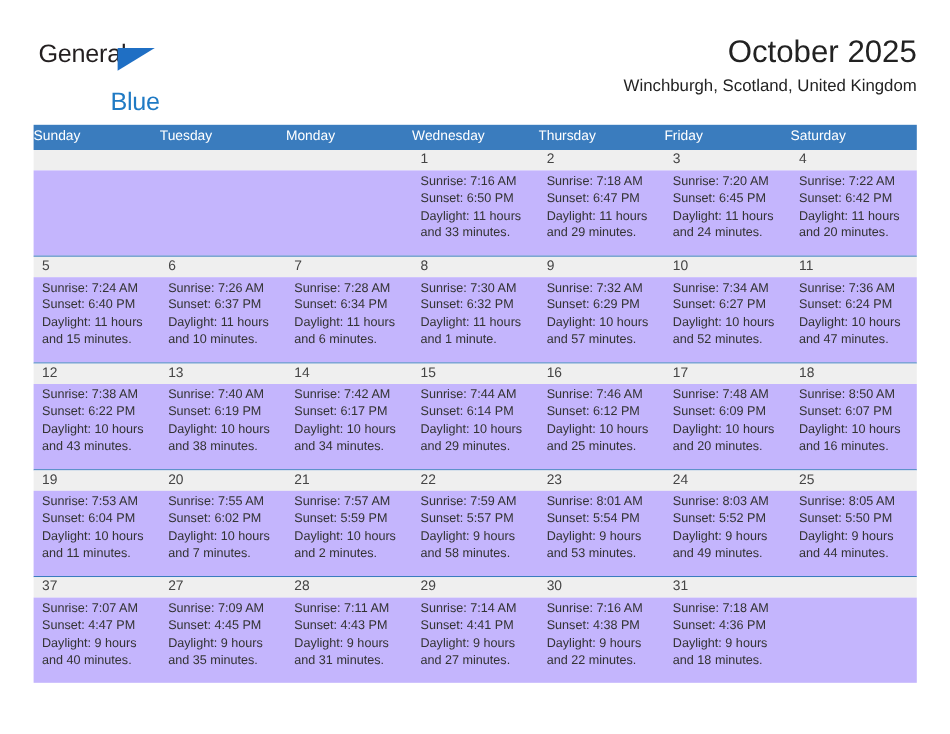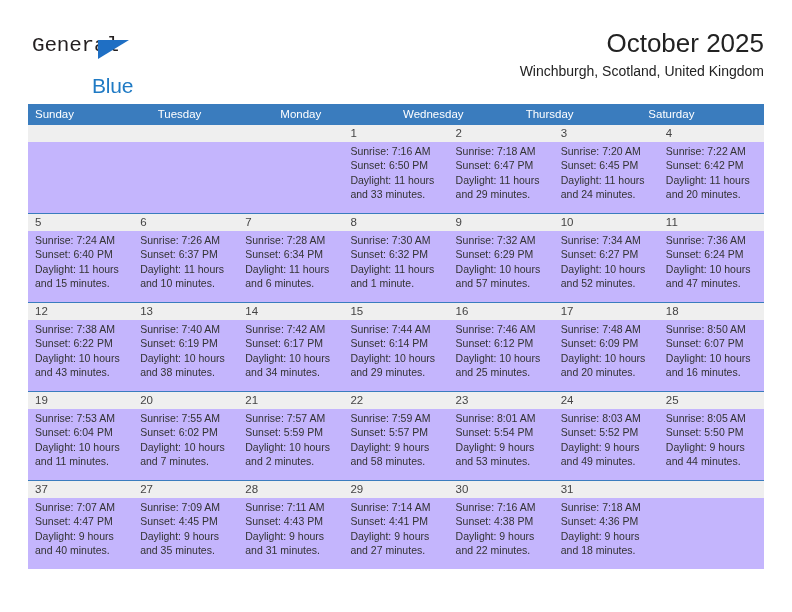--- a/index.html
+++ b/index.html
@@ -36,21 +36,21 @@
     width: 140px;
     height: 52px;
   }
   .logo-general {
     position: absolute;
     left: 0;
     top: 0;
     font-size: 21px;
     letter-spacing: -0.2px;
     color: #231f20;
-    font-family: Liberation Mono, monospace;
+    font-family: Liberation Sans, sans-serif;
     text-align: right;
   }
   .logo-tri {
     position: absolute;
     left: 66px;
     top: 6px;
     width: 0;
     height: 0;
     border-left: 31px solid #1f6fc4;
     border-bottom: 19px solid transparent;
@@ -95,21 +95,20 @@
   .dow-row {
     display: flex;
     background: #3a7cbe;
     height: 21px;
   }
   .dow {
     flex: 1 1 0;
     color: #ffffff;
     font-size: 11.5px;
     line-height: 21px;
-    padding-left: 7px;
     box-sizing: border-box;
     overflow: hidden;
     white-space: nowrap;
   }
   .week {
     border-top: 1.5px solid #3a7cbe;
   }
   .week:first-of-type {
     border-top: none;
   }
@@ -166,20 +165,21 @@
 
   </div>
 
   <div class="calendar">
     <div class="dow-row">
         <div class="dow">Sunday</div>
         <div class="dow">Tuesday</div>
         <div class="dow">Monday</div>
         <div class="dow">Wednesday</div>
         <div class="dow">Thursday</div>
+        <div class="dow">Friday</div>
         <div class="dow">Saturday</div>
       </div>
     <div class="weeks">
         <div class="week">
           <div class="week-numbers">
             <div class="daynum-cell"></div>
             <div class="daynum-cell"></div>
             <div class="daynum-cell"></div>
             <div class="daynum-cell">1</div>
             <div class="daynum-cell">2</div>

